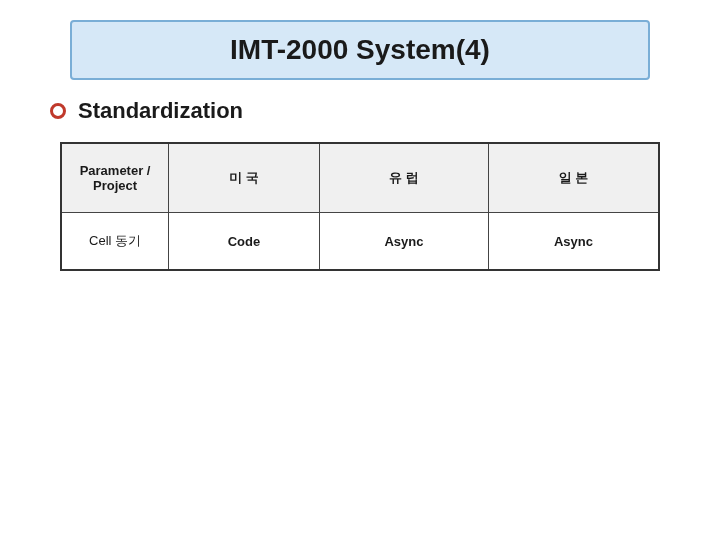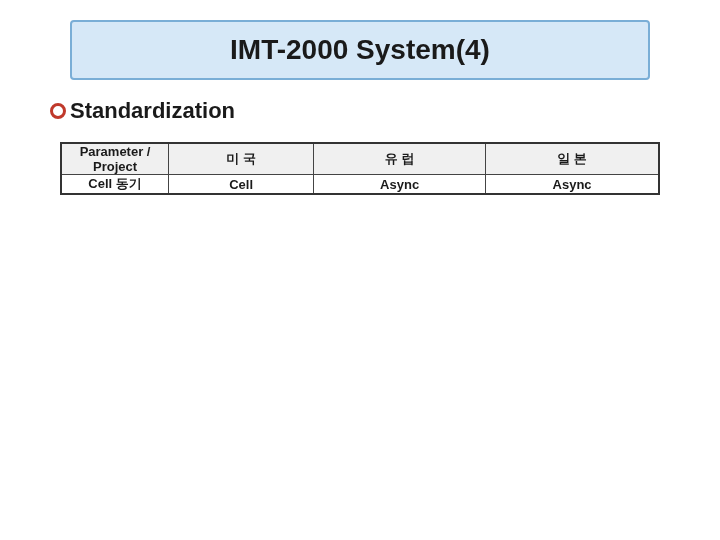--- a/index.html
+++ b/index.html
@@ -27,21 +27,21 @@
       margin: 0 30px;
     }
     .title-text {
       font-size: 28px;
       font-weight: bold;
       color: #1a1a1a;
     }
     .section-header {
       display: flex;
       align-items: center;
-      gap: 4px;
+      gap: 12px;
       margin-left: 10px;
     }
     .bullet-circle {
       width: 16px;
       height: 16px;
       border-radius: 50%;
       border: 3px solid #c0392b;
       background: white;
       flex-shrink: 0;
     }
@@ -53,36 +53,36 @@
     .table-container {
       margin: 0 20px;
     }
     table {
       width: 100%;
       border-collapse: collapse;
       border: 2px solid #333;
     }
     th, td {
       border: 1.5px solid #444;
-      padding: 0 10px;
+      padding: 19px 10px;
       text-align: center;
       font-size: 13px;
       font-weight: bold;
       color: #1a1a1a;
     }
     th {
       background: #f0f0f0;
       font-weight: bold;
     }
     td {
       background: #ffffff;
     }
     .param-col {
       width: 18%;
-      font-weight: bold;
+      font-weight: normal;
     }
     .col-header {
       font-weight: bold;
       font-size: 13px;
     }
   </style>
 </head>
 <body>
 
 <div class="page">
@@ -102,21 +102,21 @@
         <tr>
           <th class="param-col col-header">Parameter /<br>Project</th>
           <th class="col-header">미  국</th>
           <th class="col-header">유  럽</th>
           <th class="col-header">일  본</th>
         </tr>
       </thead>
       <tbody>
         <tr>
           <td class="param-col">Cell  동기</td>
-          <td>Cell</td>
+          <td>Code</td>
           <td>Async</td>
           <td>Async</td>
         </tr>
       </tbody>
     </table>
   </div>
 
 </div>
 
 </body></html>

